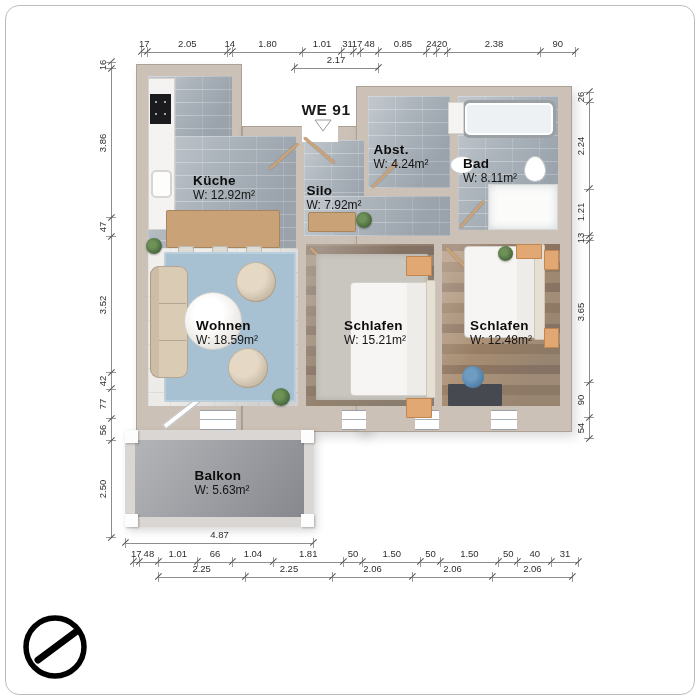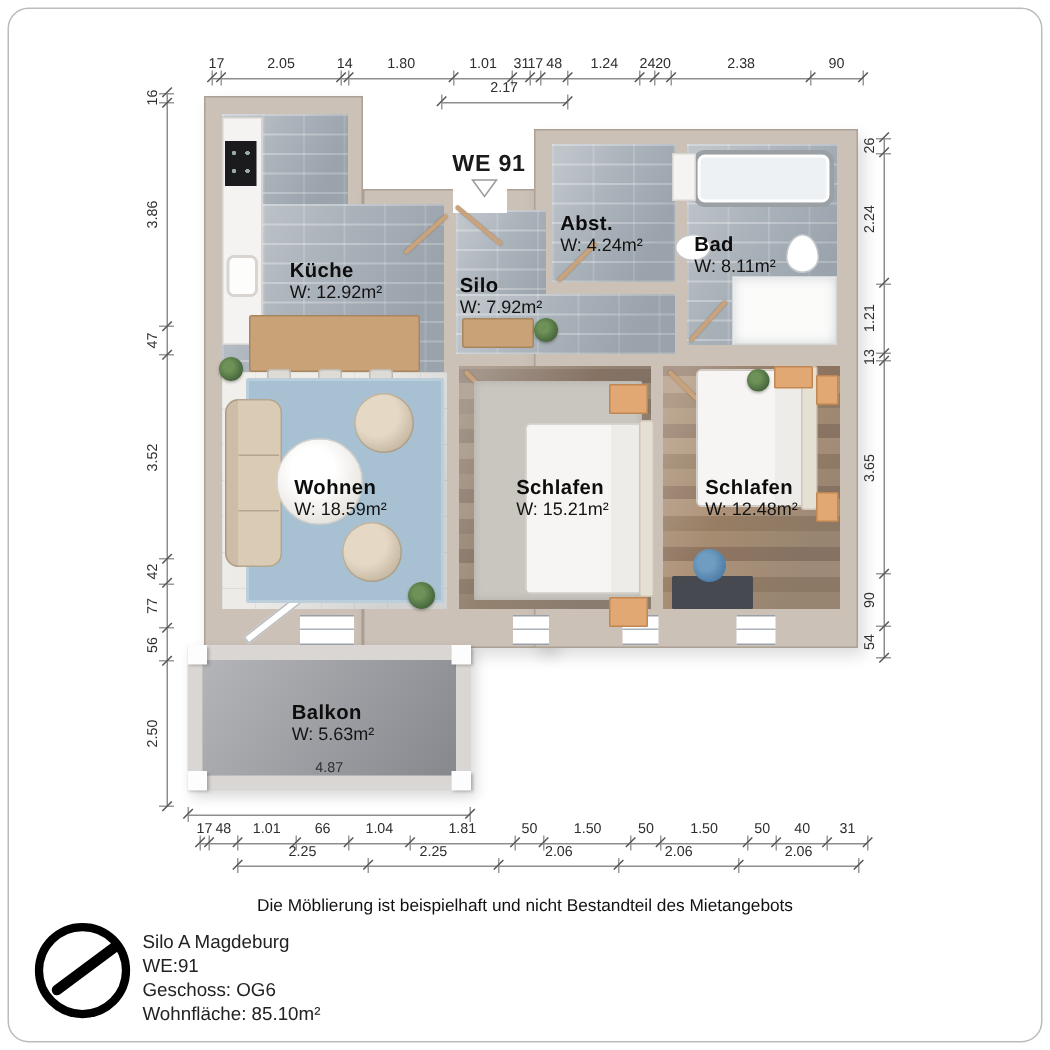--- a/index.html
+++ b/index.html
@@ -230,21 +230,21 @@
       <div class="dim-tick" style="left: 540.252px; top: 52px;"></div>
       <div class="dim-tick" style="left: 575.172px; top: 52px;"></div>
       <div class="dim-lab" style="left: 144.298px; top: 43px;">17</div>
       <div class="dim-lab" style="left: 187.366px; top: 43px;">2.05</div>
       <div class="dim-lab" style="left: 229.852px; top: 43px;">14</div>
       <div class="dim-lab" style="left: 267.488px; top: 43px;">1.80</div>
       <div class="dim-lab" style="left: 322.002px; top: 43px;">1.01</div>
       <div class="dim-lab" style="left: 347.61px; top: 43px;">31</div>
       <div class="dim-lab" style="left: 356.922px; top: 43px;">17</div>
       <div class="dim-lab" style="left: 369.532px; top: 43px;">48</div>
-      <div class="dim-lab" style="left: 402.9px; top: 43px;">1.24</div>
+      <div class="dim-lab" style="left: 402.9px; top: 43px;">0.85</div>
       <div class="dim-lab" style="left: 431.612px; top: 43px;">24</div>
       <div class="dim-lab" style="left: 442.088px; top: 43px;">20</div>
       <div class="dim-lab" style="left: 494.08px; top: 43px;">2.38</div>
       <div class="dim-lab" style="left: 557.712px; top: 43px;">90</div>
       <div class="dim-line" style="left: 294px; top: 68px; width: 84.196px;"></div>
       <div class="dim-tick" style="left: 294px; top: 68px;"></div>
       <div class="dim-tick" style="left: 378.196px; top: 68px;"></div>
       <div class="dim-lab" style="left: 336.098px; top: 59px;">2.17</div>
       <div class="dim-line v" style="left: 111px; top: 62px; height: 475.688px;"></div>
       <div class="dim-tick v" style="left: 111px; top: 62px;"></div>
@@ -316,29 +316,22 @@
       <div class="dim-tick" style="left: 492.456px; top: 577px;"></div>
       <div class="dim-tick" style="left: 572.384px; top: 577px;"></div>
       <div class="dim-lab" style="left: 201.65px; top: 568px;">2.25</div>
       <div class="dim-lab" style="left: 288.95px; top: 568px;">2.25</div>
       <div class="dim-lab" style="left: 372.564px; top: 568px;">2.06</div>
       <div class="dim-lab" style="left: 452.492px; top: 568px;">2.06</div>
       <div class="dim-lab" style="left: 532.42px; top: 568px;">2.06</div>
       <div class="dim-line" style="left: 125px; top: 543px; width: 188.956px;"></div>
       <div class="dim-tick" style="left: 125px; top: 543px;"></div>
       <div class="dim-tick" style="left: 313.956px; top: 543px;"></div>
-      <div class="dim-lab" style="left: 219.478px; top: 512px;">4.87</div>
+      <div class="dim-lab" style="left: 219.478px; top: 534px;">4.87</div>
     </div>
 
-  <div class="disclaimer">Die Möblierung ist beispielhaft und nicht Bestandteil des Mietangebots</div>
   <div class="logo">
     <svg width="68" height="68" viewBox="0 0 68 68">
       <circle cx="34" cy="34" r="29" fill="#ffffff" stroke="#000000" stroke-width="5.5"></circle>
       <line x1="17" y1="47" x2="56" y2="18" stroke="#000000" stroke-width="7" stroke-linecap="round"></line>
     </svg>
   </div>
-  <div class="footer-text">
-    <div>Silo A Magdeburg</div>
-    <div>WE:91</div>
-    <div>Geschoss: OG6</div>
-    <div>Wohnfläche: 85.10m²</div>
-  </div>
 </div>
 
 </body></html>

